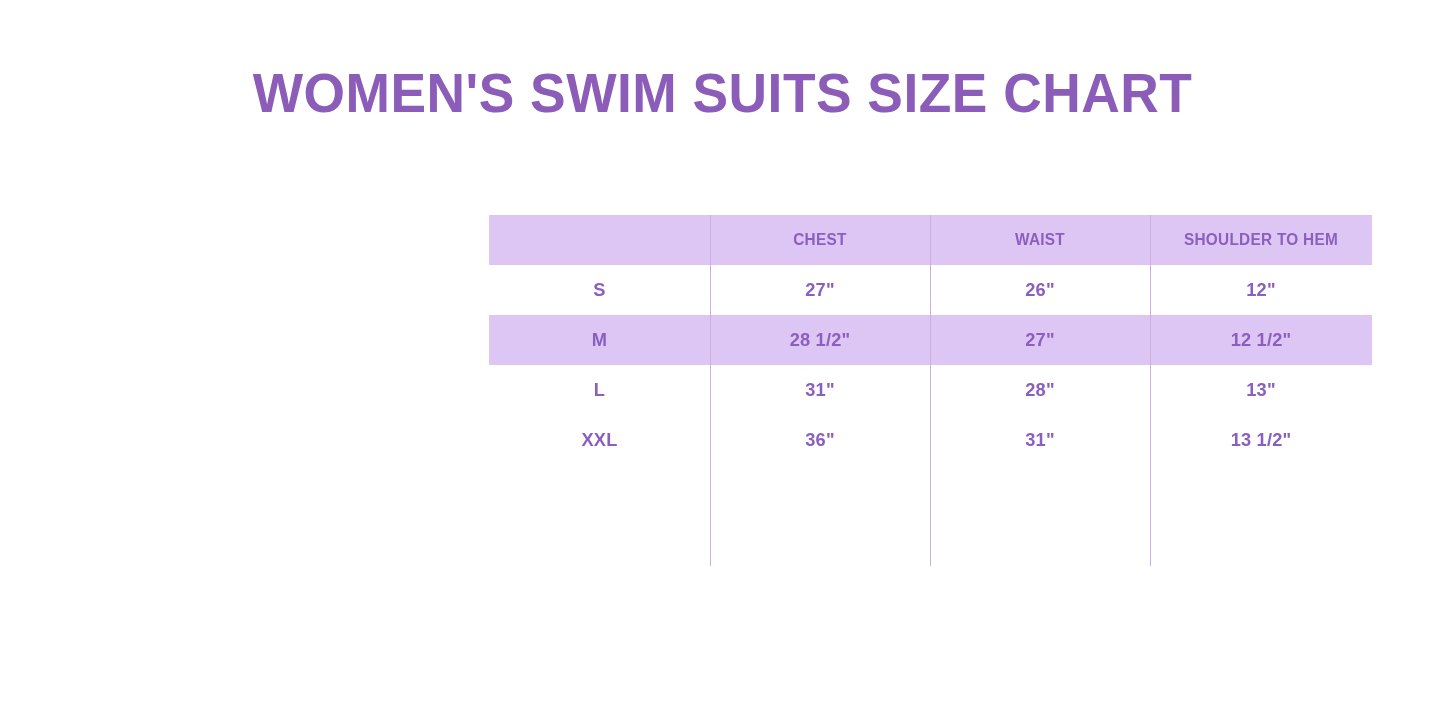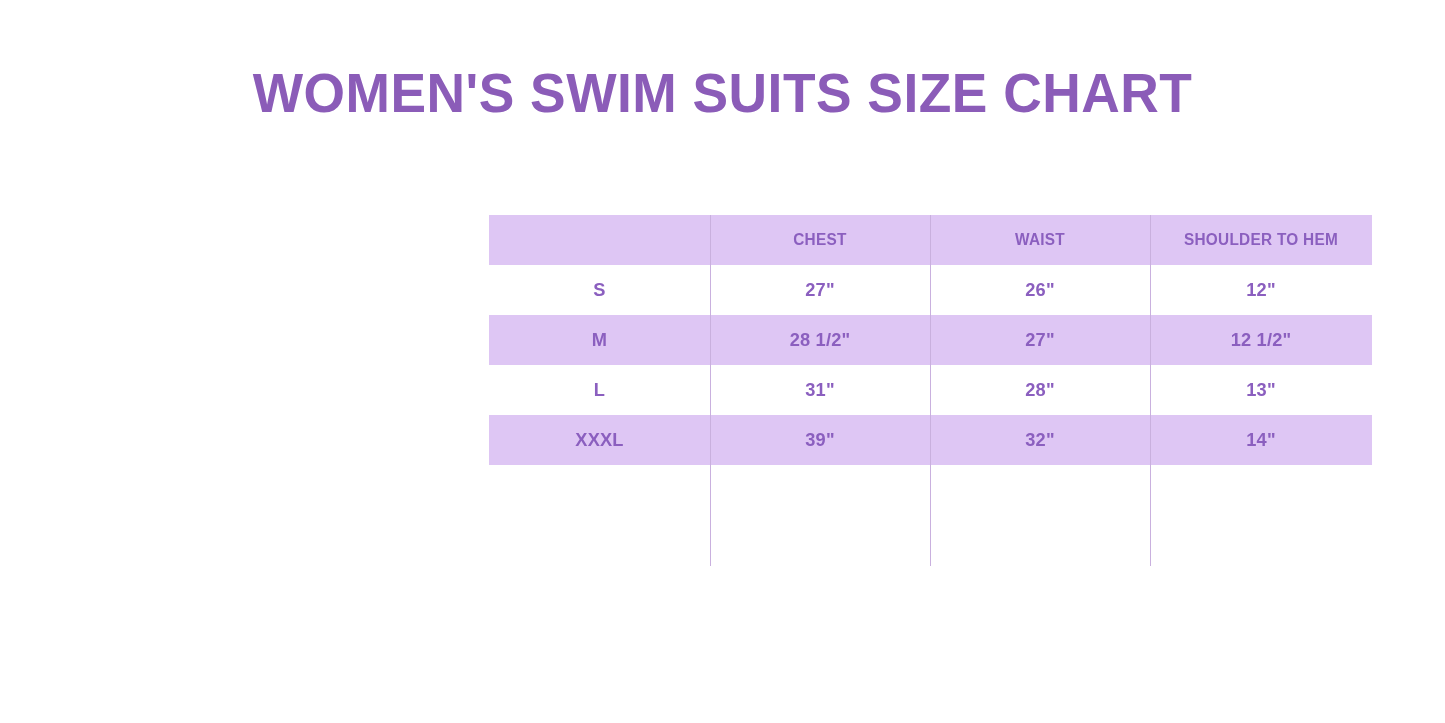--- a/index.html
+++ b/index.html
@@ -156,27 +156,27 @@
         </tr>
 
         <tr class="row-plain">
           <td>L</td>
           <td>31"</td>
           <td>28"</td>
           <td>13"</td>
         </tr>
 
 
+        <tr class="row-plain">
+          <td>XXL</td>
+          <td>36"</td>
+          <td>31"</td>
+          <td>13 1/2"</td>
+        </tr>
 
-        <tr class="row-shade">
-          <td>XXXL</td>
-          <td>39"</td>
-          <td>32"</td>
-          <td>14"</td>
-        </tr>
 
       </tbody>
     </table>
 
     <div class="dividers">
       <div class="divider d1"></div>
       <div class="divider d2"></div>
       <div class="divider d3"></div>
     </div>
 

